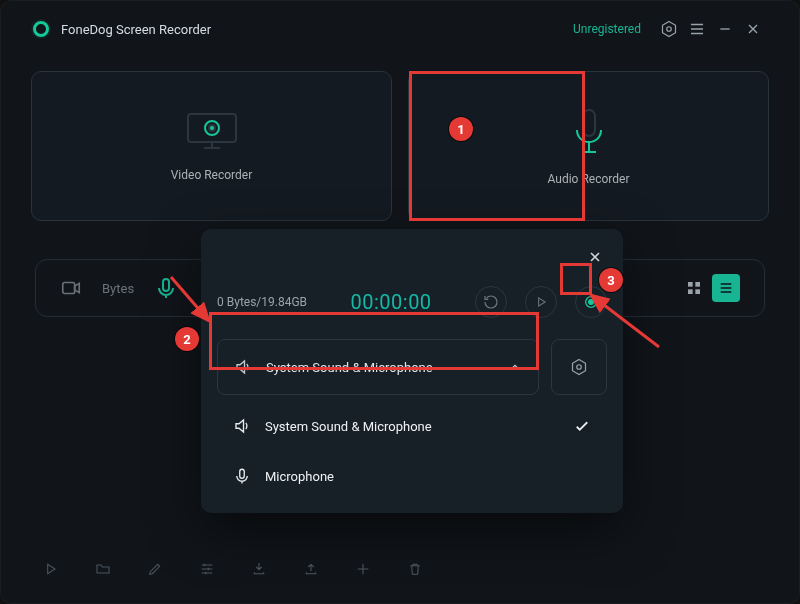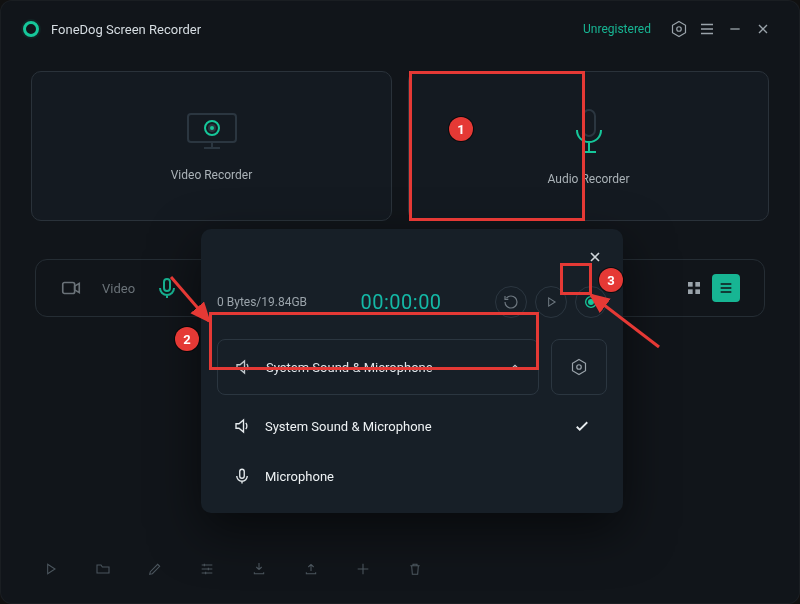--- a/index.html
+++ b/index.html
@@ -1,37 +1,37 @@
 <!DOCTYPE html>
 <html><head>
 <meta charset="utf-8">
 <style>
   *{box-sizing:border-box;margin:0;padding:0;font-family:-apple-system,Segoe UI,Roboto,Arial,sans-serif;-webkit-font-smoothing:antialiased}
   body{background:#111;width:800px;height:604px;overflow:hidden;position:relative}
   .app{position:absolute;inset:0;border-radius:12px;background:#11151a;border:1px solid rgba(255,255,255,.04)}
-  .titlebar{display:flex;align-items:center;height:56px;padding:0 22px;color:#d6dde2;font-size:13px}
+  .titlebar{display:flex;align-items:center;height:56px;padding:0 32px;color:#d6dde2;font-size:13px}
   .logo-dot{width:16px;height:16px;border-radius:50%;border:3px solid #16c79a;display:inline-block;margin-right:12px;box-shadow:0 0 0 2px rgba(22,199,154,.08)}
   .grow{flex:1}
   .title-link{color:#17b593;font-size:12px;margin-right:14px}
   .icbtn{width:28px;height:28px;display:flex;align-items:center;justify-content:center;color:#9aa3aa;cursor:pointer}
   svg{display:block}
   .modes{display:flex;gap:16px;padding:14px 30px 4px}
   .mode{flex:1;height:150px;border:1px solid #2a323a;border-radius:10px;background:#141a21;display:flex;flex-direction:column;align-items:center;justify-content:center;color:#aab2b7;font-size:12px;gap:16px;cursor:pointer}
   .mode svg{color:#2b3640}
   .mode .accent{color:#16c79a}
   .hl{position:absolute;border:3px solid #e53935;pointer-events:none}
   .badge{position:absolute;width:24px;height:24px;border-radius:50%;background:#e53935;color:#fff;font-size:13px;font-weight:700;display:flex;align-items:center;justify-content:center;box-shadow:0 0 0 1px #0009;pointer-events:none}
   .strip{position:absolute;left:34px;right:34px;top:258px;height:58px;display:flex;align-items:center;gap:20px;padding:0 24px;border:1px solid #252d34;border-radius:12px;color:#6a7278;font-size:13px}
   .strip .micon{color:#17b593;width:24px;height:24px}
   .vtog{display:flex;gap:4px}
   .vtog .vb{width:28px;height:28px;display:flex;align-items:center;justify-content:center;border-radius:4px;cursor:pointer;color:#9aa3aa}
   .vtog .vb.on{background:#17b593;color:#11151a}
   .panel{position:absolute;left:200px;width:422px;top:228px;background:#171f27;border-radius:10px;padding:12px 0 8px;box-shadow:0 18px 50px rgba(0,0,0,.55);color:#cfd5d9;font-size:12px}
   .xrow{display:flex;justify-content:flex-end;padding:2px 14px 8px}
-  .prow{display:flex;align-items:center;height:46px;padding:0 16px;gap:8px}
+  .prow{display:flex;align-items:center;height:46px;padding:0 16px;gap:18px}
   .prow .bytes{font-size:12px;color:#9aa3aa}
   .timer{flex:1;text-align:center;color:#14b8a6;font-size:20px;letter-spacing:.5px}
   .cir{width:32px;height:32px;border-radius:50%;border:1px solid #2b3640;display:flex;align-items:center;justify-content:center;color:#6e7880;cursor:pointer}
   .selrow{display:flex;align-items:center;gap:12px;padding:0 16px;margin-top:14px}
   .select{flex:1;height:56px;border:1px solid #2b3640;border-radius:8px;display:flex;align-items:center;gap:14px;padding:0 16px;color:#dfe5e9;font-size:13px;cursor:pointer}
   .select svg{color:#c3c9cd}
   .sgear{width:56px;height:56px;border:1px solid #2b3640;border-radius:8px;display:flex;align-items:center;justify-content:center;cursor:pointer;color:#9aa3aa}
   .opts{padding:6px 6px 4px}
   .opt{display:flex;align-items:center;gap:14px;height:50px;padding:0 26px;color:#eef2f4;font-size:13px;cursor:pointer}
   .opt svg{color:#e6ebee}
@@ -89,21 +89,21 @@
         </svg>
       <span>Audio Recorder</span>
     </div>
   </div>
 
   <div class="strip">
     <svg width="22" height="22" viewBox="0 0 24 24" fill="none" stroke="currentColor" stroke-width="1.8">
         <rect x="3" y="6" width="13" height="12" rx="2"></rect>
         <path d="M16 10l5-3v10l-5-3z"></path>
       </svg>
-    <span>Video</span>
+    <span>Bytes</span>
     <svg class="micon" width="20" height="22" viewBox="0 0 24 24" fill="none" stroke="currentColor" stroke-width="2">
         <rect x="9" y="3" width="6" height="12" rx="3"></rect>
         <path d="M5 12a7 7 0 0014 0M12 19v3"></path>
       </svg>
     <span class="grow"></span>
     <div class="vtog">
       <span class="vb">
         <svg width="16" height="16" viewBox="0 0 24 24" fill="currentColor">
             <rect x="3" y="3" width="7" height="7"></rect>
             <rect x="14" y="3" width="7" height="7"></rect>

